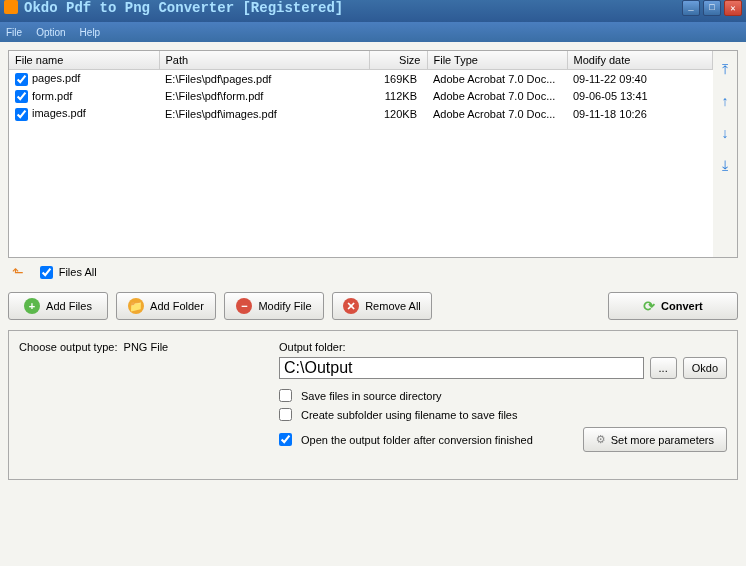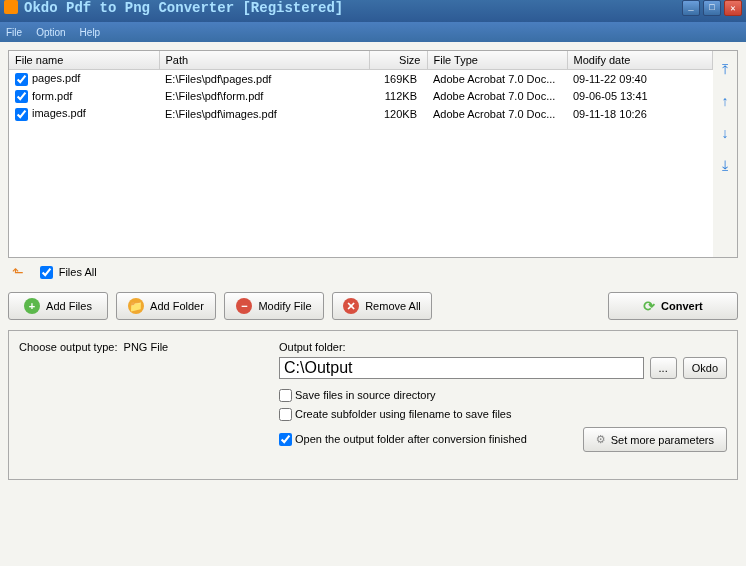--- a/index.html
+++ b/index.html
@@ -127,21 +127,21 @@
 .output-folder { flex:1; }
 .folder-row { display:flex; gap:6px; align-items:center; margin:4px 0 10px 0; }
 .folder-row input[type=text] {
   flex:1; border:1px solid #888; padding:3px 4px; font-size:16px; height:22px;
 }
 .small-btn {
   background:linear-gradient(to bottom,#fefefe,#e4e4e0);
   border:1px solid #999; border-radius:3px;
   padding:2px 8px; height:22px; font-size:11px; cursor:pointer;
 }
-.check-row { display:flex; align-items:flex-start; gap:3px; margin:6px 0; }
+.check-row { display:flex; align-items:center; gap:9px; margin:6px 0; }
 .check-row input[type=checkbox]{vertical-align:middle;}
 .params-btn {
   background:linear-gradient(to bottom,#fefefe,#e4e4e0);
   border:1px solid #999; border-radius:3px;
   padding:5px 12px; font-size:11px; cursor:pointer;
   display:flex; align-items:center; gap:5px;
 }
 .gear{color:#888;}
 </style>
 </head>

